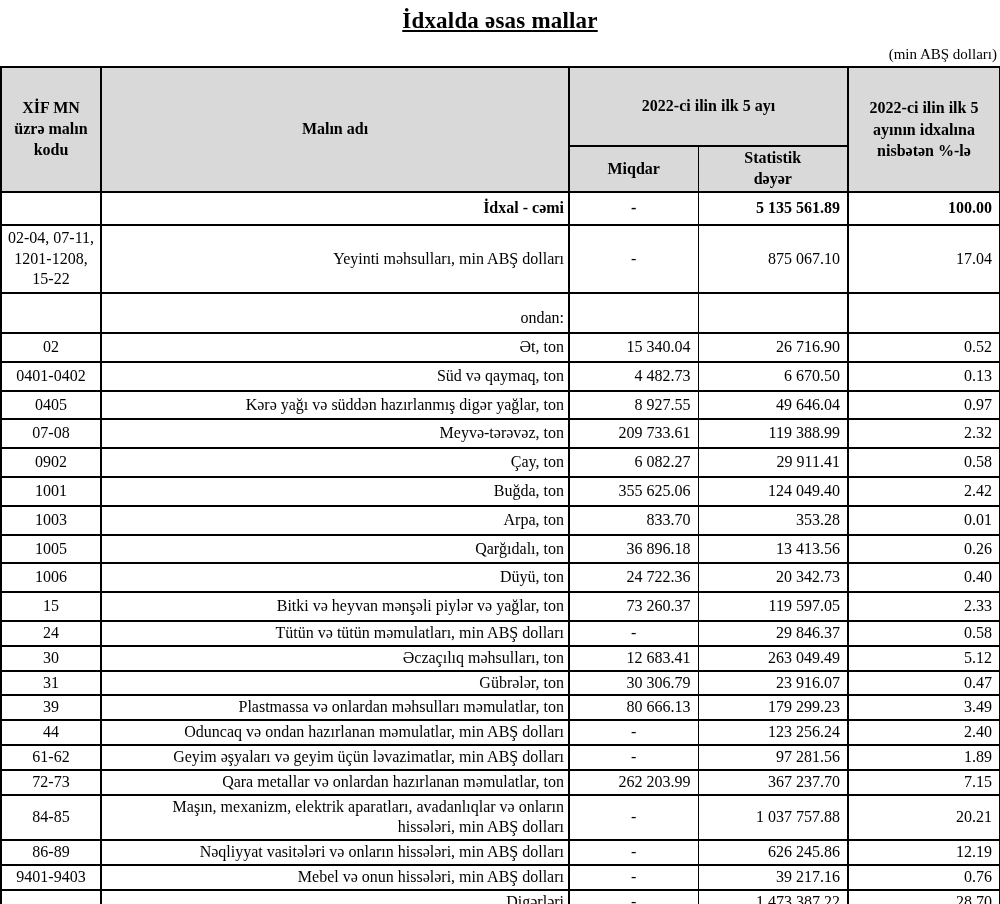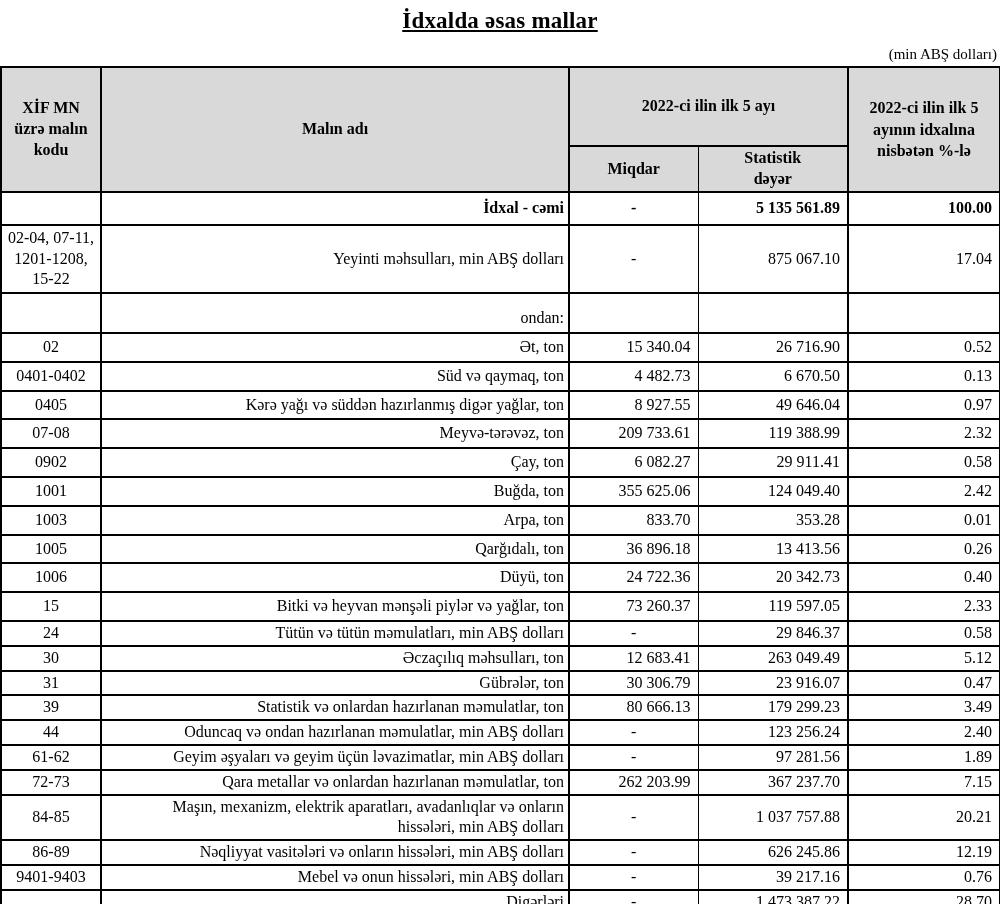--- a/index.html
+++ b/index.html
@@ -225,21 +225,21 @@
       </tr>
       <tr class="plain">
         <td class="cell-code">31</td>
         <td class="cell-name">Gübrələr, ton</td>
         <td class="cell-qty">30 306.79</td>
         <td class="cell-value">23 916.07</td>
         <td class="cell-pct">0.47</td>
       </tr>
       <tr class="plain">
         <td class="cell-code">39</td>
-        <td class="cell-name">Statistik və onlardan hazırlanan məmulatlar, ton</td>
+        <td class="cell-name">Plastmassa və onlardan məhsulları məmulatlar, ton</td>
         <td class="cell-qty">80 666.13</td>
         <td class="cell-value">179 299.23</td>
         <td class="cell-pct">3.49</td>
       </tr>
       <tr class="plain">
         <td class="cell-code">44</td>
         <td class="cell-name">Oduncaq və ondan hazırlanan məmulatlar, min ABŞ dolları</td>
         <td class="cell-qty dash">-</td>
         <td class="cell-value">123 256.24</td>
         <td class="cell-pct">2.40</td>

